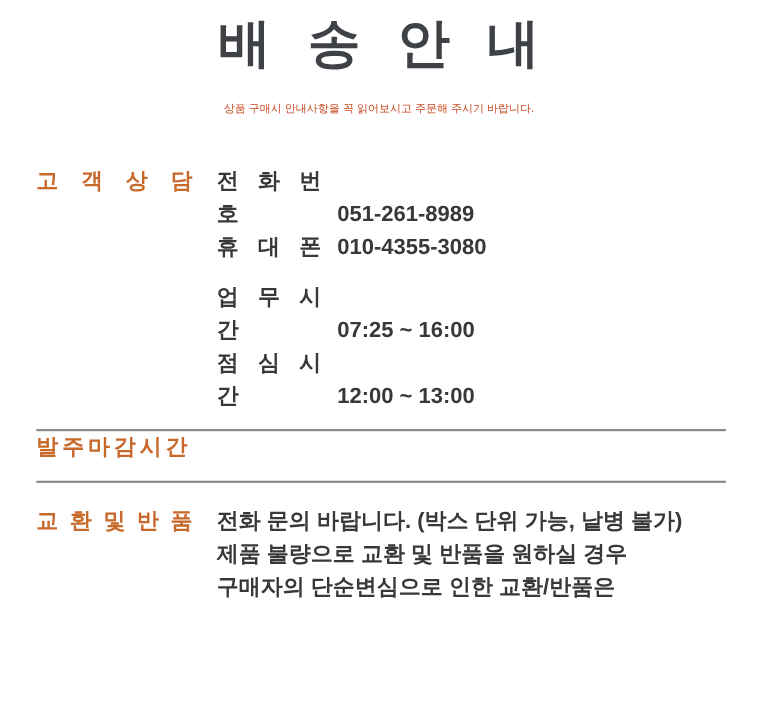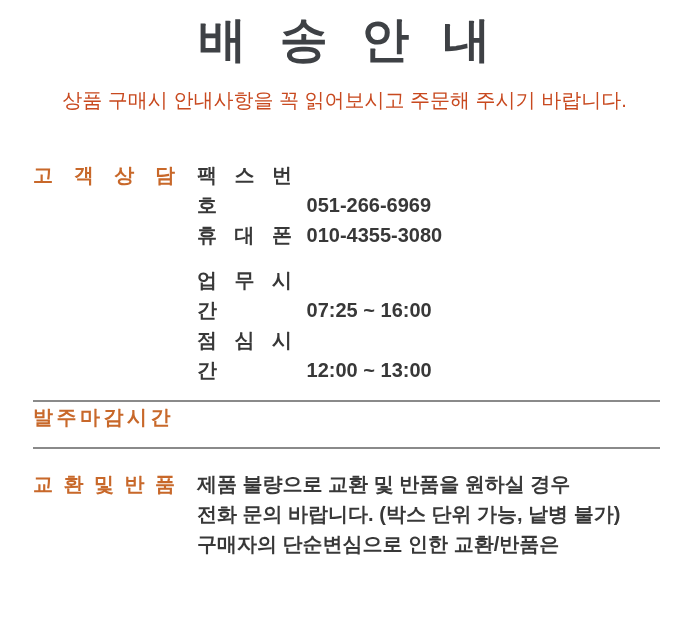--- a/index.html
+++ b/index.html
@@ -23,31 +23,31 @@
     line-height: 55px;
     font-weight: 700;
     color: #3e4145;
     letter-spacing: 10px;
     text-indent: 10px;
     white-space: nowrap;
   }
   .subtitle {
     margin: 23px 0 0 0;
     text-align: center;
-    font-size: 20px;
+    font-size: 10px;
     line-height: 20px;
     font-weight: 400;
     color: #c8491f;
   }
   .sec {
     display: flex;
     align-items: flex-start;
     padding-left: 33px;
   }
-  .sec-1 { margin-top: 50px; }
+  .sec-1 { margin-top: 40px; }
   .sec-2 { }
   .sec-3 { margin-top: 20px; }
   .sec-label {
     flex: 0 0 142px;
     width: 142px;
     font-size: 20px;
     line-height: 30px;
     font-weight: 700;
     color: #c8682a;
     text-align: justify;
@@ -89,22 +89,22 @@
 <div class="page">
 
   <h1 class="title">배 송 안 내</h1>
 
   <p class="subtitle">상품 구매시 안내사항을 꼭 읽어보시고 주문해 주시기 바랍니다.</p>
 
   <section class="sec sec-1">
     <div class="sec-label">고 객 상 담</div>
     <div class="sec-body">
       <div class="row">
-        <span class="k">팩 스 번 호</span>
-        <span class="v">051-266-6969</span>
+        <span class="k">전 화 번 호</span>
+        <span class="v">051-261-8989</span>
       </div>
       <div class="row">
         <span class="k">휴 대 폰</span>
         <span class="v">010-4355-3080</span>
       </div>
       <div class="row gap-before">
         <span class="k">업 무 시 간</span>
         <span class="v">07:25 ~ 16:00</span>
       </div>
       <div class="row">
@@ -120,20 +120,20 @@
     <div class="sec-label ls">발주마감시간</div>
     <div class="sec-body">
     </div>
   </section>
 
   <hr class="divider">
 
   <section class="sec sec-3">
     <div class="sec-label">교 환 및 반 품</div>
     <div class="sec-body">
+      <div class="row">전화 문의 바랍니다. (박스 단위 가능, 낱병 불가)</div>
       <div class="row">제품 불량으로 교환 및 반품을 원하실 경우</div>
-      <div class="row">전화 문의 바랍니다. (박스 단위 가능, 낱병 불가)</div>
       <div class="row">구매자의 단순변심으로 인한 교환/반품은</div>
 
     </div>
   </section>
 
 </div>
 
 </body></html>

